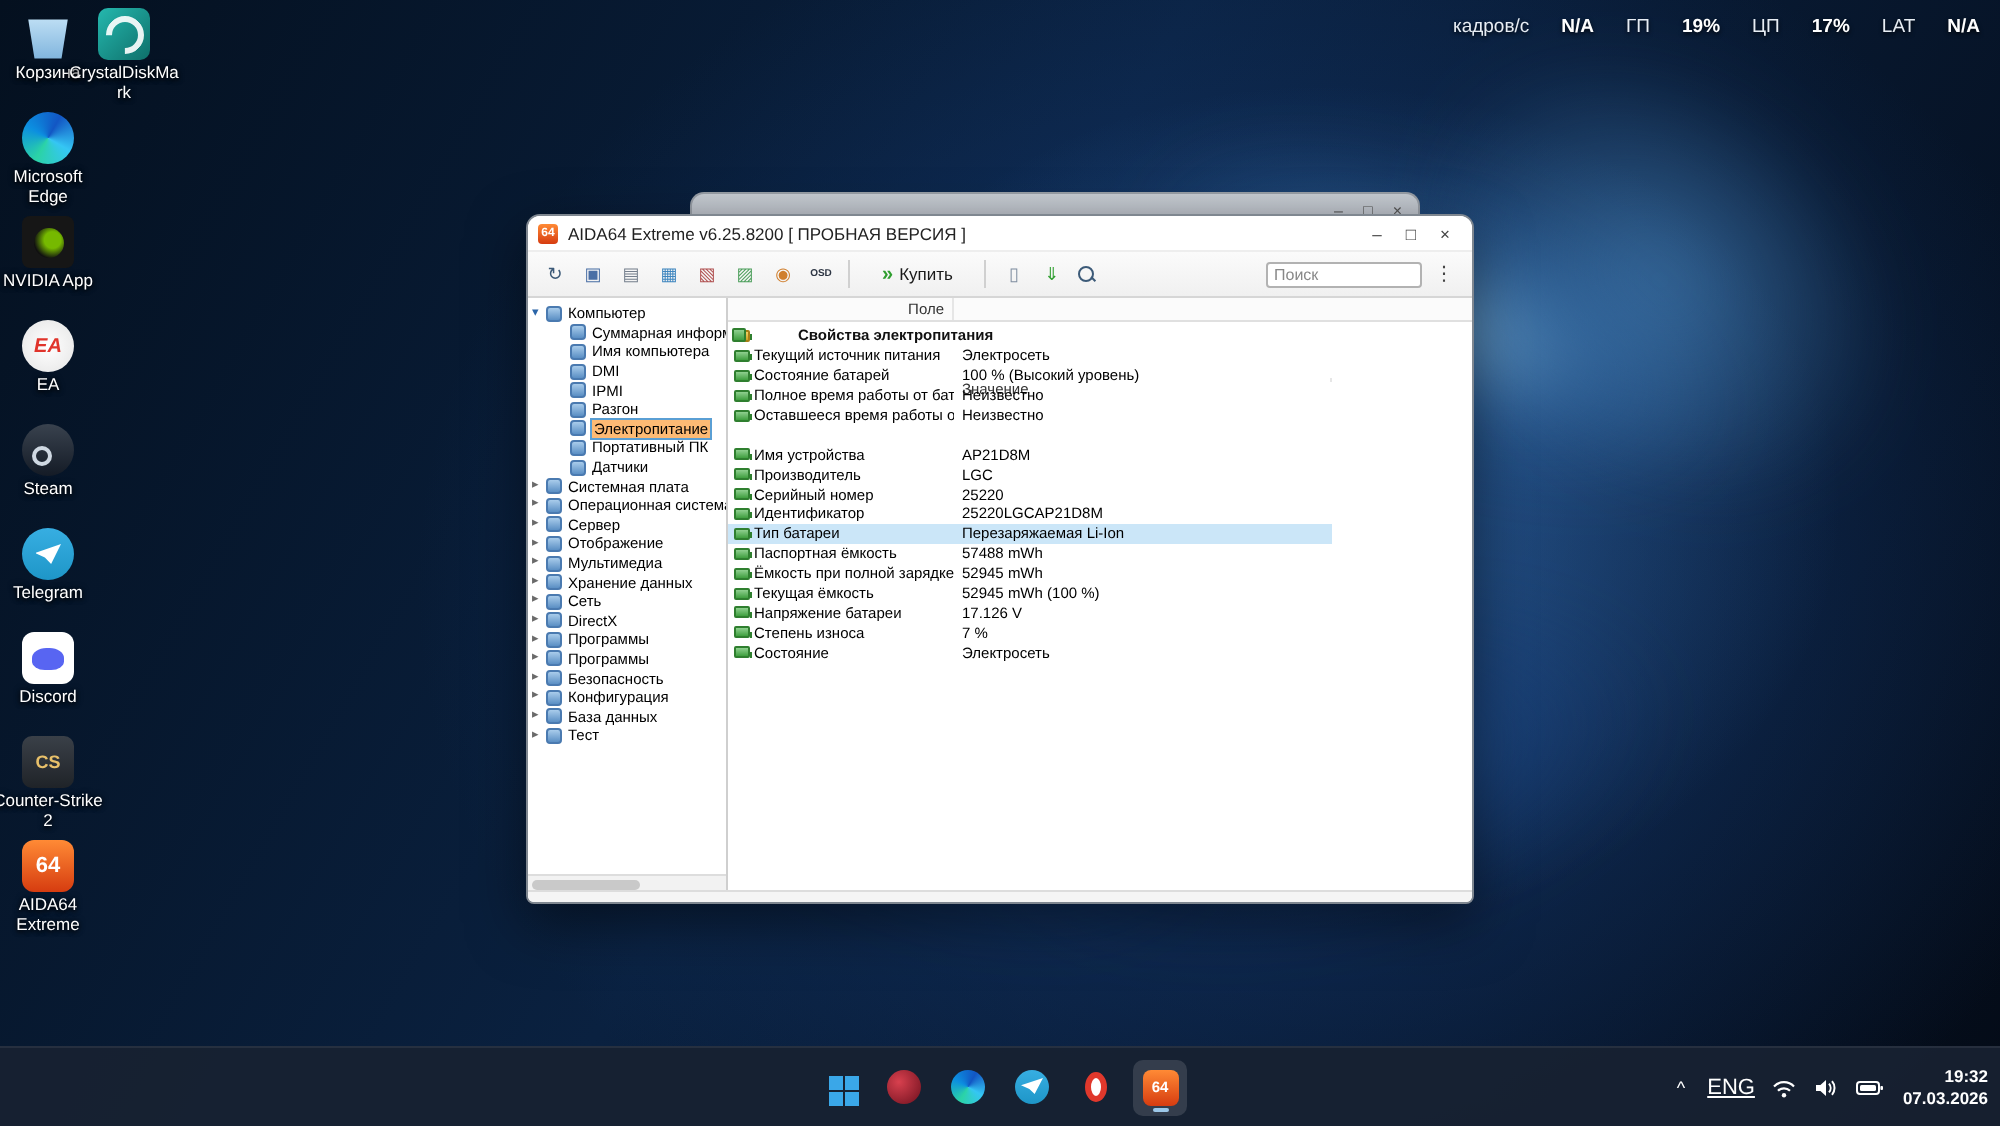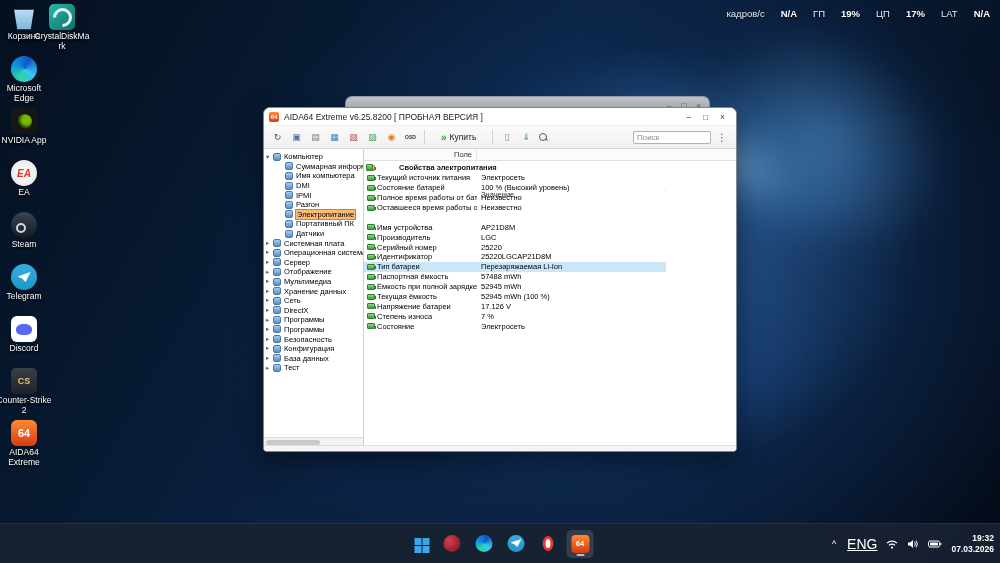--- a/index.html
+++ b/index.html
@@ -143,21 +143,21 @@
   .k-operagx .tb-img { width:17px; height:17px; border-radius:50%; background:radial-gradient(circle at 35% 35%, #d8404e, #6e101e); }
   .k-edgetb .tb-img { width:17px; height:17px; border-radius:50%; background:conic-gradient(from 210deg,#2bd3a6,#0c8fe0,#1256c4,#35c6f4,#2bd3a6); }
   .k-telegramtb .tb-img { width:17px; height:17px; border-radius:50%; background:linear-gradient(#37aee2,#1e96c8); }
   .k-telegramtb .tb-img::after { content:""; position:absolute; left:3px; top:4px; width:11px; height:8px; background:#fff; clip-path:polygon(0 45%, 100% 0, 62% 100%, 38% 68%); }
   .k-opera .tb-img { width:11px; height:15px; border:3px solid #e0382c; border-radius:50%; background:#fff; }
   .k-aidatb .tb-img { width:18px; height:18px; border-radius:4px; background:linear-gradient(#ff8a35,#d63c10); display:flex; align-items:center; justify-content:center; }
   .k-aidatb .tb-glyph { color:#fff; font-weight:bold; font-size:7.5px; }
 
   .tb-tray { position:absolute; right:6px; top:0; height:100%; display:flex; align-items:center; gap:9px; color:#fff; }
   .chev { font-size:9px; cursor:pointer; padding:2px; }
-  .lang { font-size:14px; cursor:pointer;text-decoration:underline; }
+  .lang { font-size:11px; cursor:pointer;text-decoration:underline; }
   .tray-ic { display:flex; align-items:center; cursor:pointer; }
   .clock { text-align:right; font-size:8.5px; line-height:1.25; cursor:pointer;font-weight:bold; }
 </style>
 </head>
 <body>
 
 <div class="desktop">
   <div class="blob w1"></div>
   <div class="blob w2"></div>
   <div class="blob w3"></div>

